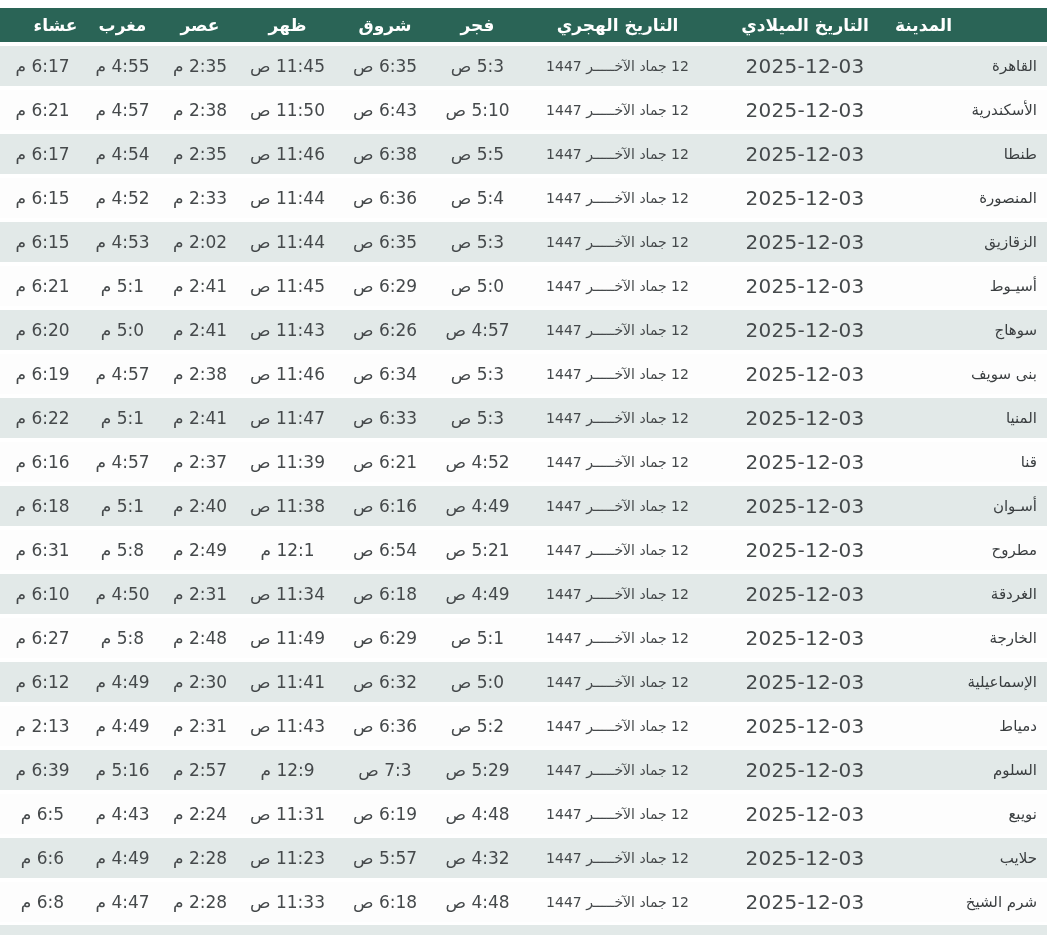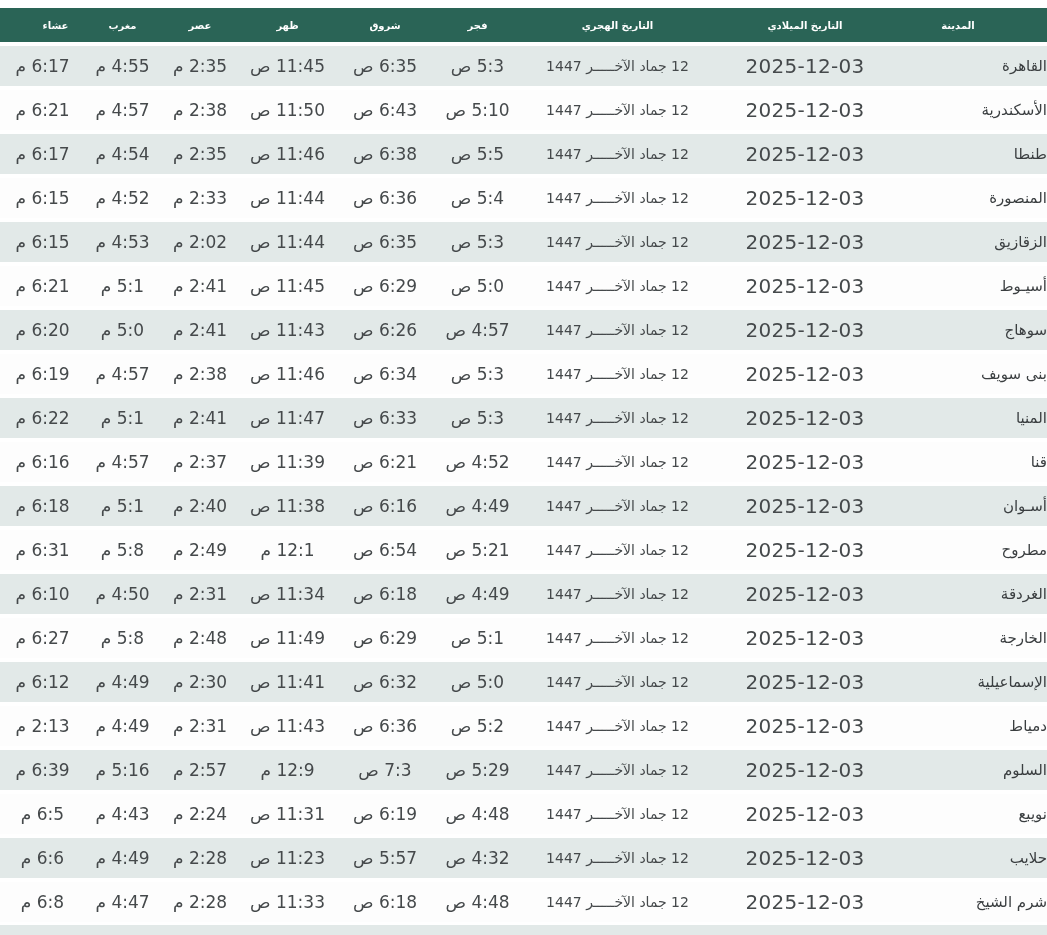--- a/index.html
+++ b/index.html
@@ -15,41 +15,42 @@
   }
   table {
     width: 1047px;
     border-collapse: collapse;
     table-layout: fixed;
   }
   thead th {
     background: #2a6456;
     color: #ffffff;
     font-weight: bold;
-    font-size: 10px;
+    font-size: 17px;
     height: 34px;
     text-align: center;
     padding: 0;
     white-space: nowrap;
   }
-  thead th.city-col { text-align: center; padding-right: 26px; }
+  thead th.city-col { text-align: left; padding-right: 26px; }
   thead th.isha-col { padding-left: 26px; }
   tbody td {
     height: 40px;
     border-top: 4px solid #ffffff;
     text-align: center;
     font-size: 17px;
     color: #45494b;
     padding: 0;
     white-space: nowrap;
   }
   tr.odd  td { background: #e2e9e8; }
   tr.even td { background: #fdfdfd; }
   td.city {
     text-align: right;
+    padding-right: 10px;
     font-size: 15px;
     color: #3a3e40;
   }
   td.hijri { font-size: 14px; }
   td.greg  { font-size: 20px; letter-spacing: 0.3px; }
   td.isha  { }
   tr.partial td {
     height: 30px;
     border-top: 3px solid #ffffff;
     background: #e2e9e8;

